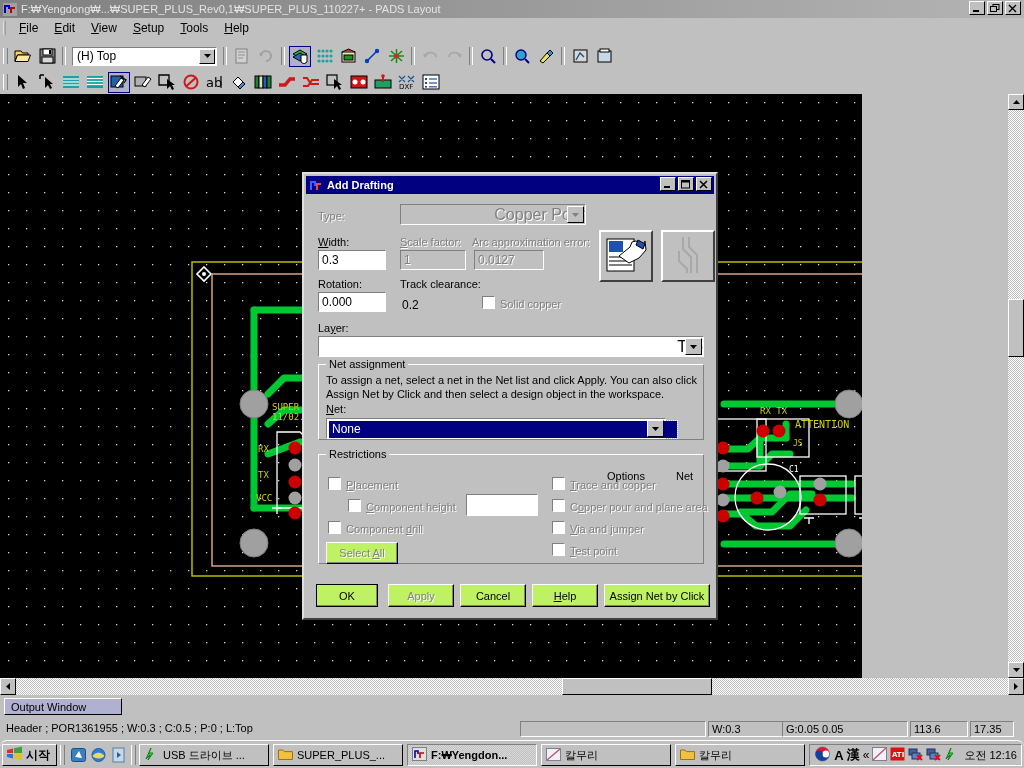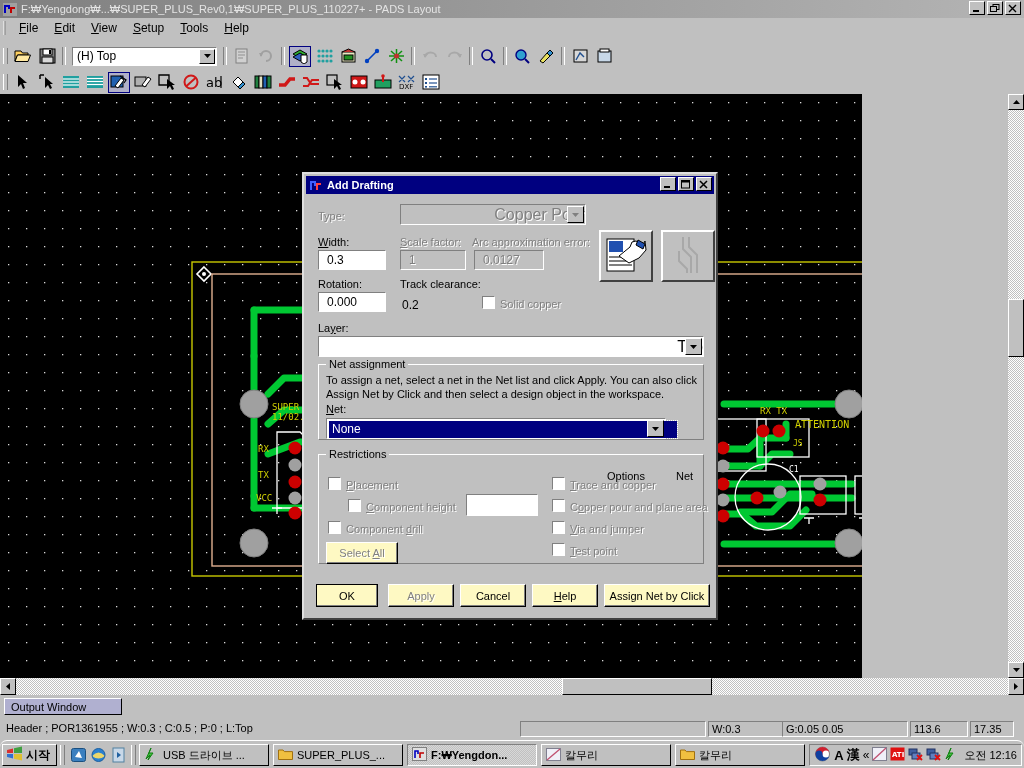--- a/index.html
+++ b/index.html
@@ -227,21 +227,21 @@
     border-right: 1px solid #000000; border-bottom: 1px solid #000000;
     box-sizing: border-box; position: relative;
   }
 
   .lbl { position: absolute; font-size: 11px; color: #000000; white-space: nowrap; }
   .lbl.dis { color: #808080; text-shadow: 1px 1px 0 #ffffff; }
   .txtbox {
     position: absolute; background: #ffffff; box-sizing: border-box;
     border-top: 1px solid #808080; border-left: 1px solid #808080;
     border-right: 1px solid #ffffff; border-bottom: 1px solid #ffffff;
-    font-size: 12px; color: #000; padding-left: 8px; line-height: 18px;
+    font-size: 12px; color: #000; padding-left: 3px; line-height: 18px;
     height: 20px;
   }
   .txtbox.dis { background: #c0c0c0; color: #808080; text-shadow: 1px 1px 0 #ffffff; }
   .combo {
     position: absolute; background: #ffffff; box-sizing: border-box;
     border-top: 1px solid #808080; border-left: 1px solid #808080;
     border-right: 1px solid #ffffff; border-bottom: 1px solid #ffffff;
     height: 21px;
   }
   .combo .val { padding-left: 4px; font-size: 16px; line-height: 19px; color: #000; text-align: right; }
@@ -286,21 +286,21 @@
   }
 
   .chk {
     position: absolute; width: 13px; height: 13px; background: #ffffff;
     box-sizing: border-box;
     border-top: 1px solid #808080; border-left: 1px solid #808080;
     border-right: 1px solid #ffffff; border-bottom: 1px solid #ffffff;
   }
 
   .dbutton {
-    position: absolute; height: 23px; background: #fef9c3; box-sizing: border-box;
+    position: absolute; height: 23px; background: #bef264; box-sizing: border-box;
     border-top: 1px solid #ffffff; border-left: 1px solid #ffffff;
     border-right: 1px solid #000000; border-bottom: 1px solid #000000;
     font-size: 11px; color: #000;
     display: flex; align-items: center; justify-content: center;
   }
   .dbutton .inner {
     position: absolute; left: 0px; top: 0px; right: 0px; bottom: 0px;
     border-top: 0; border-left: 0;
     border-right: 1px solid #808080; border-bottom: 1px solid #808080;
     pointer-events: none; box-sizing: border-box;

